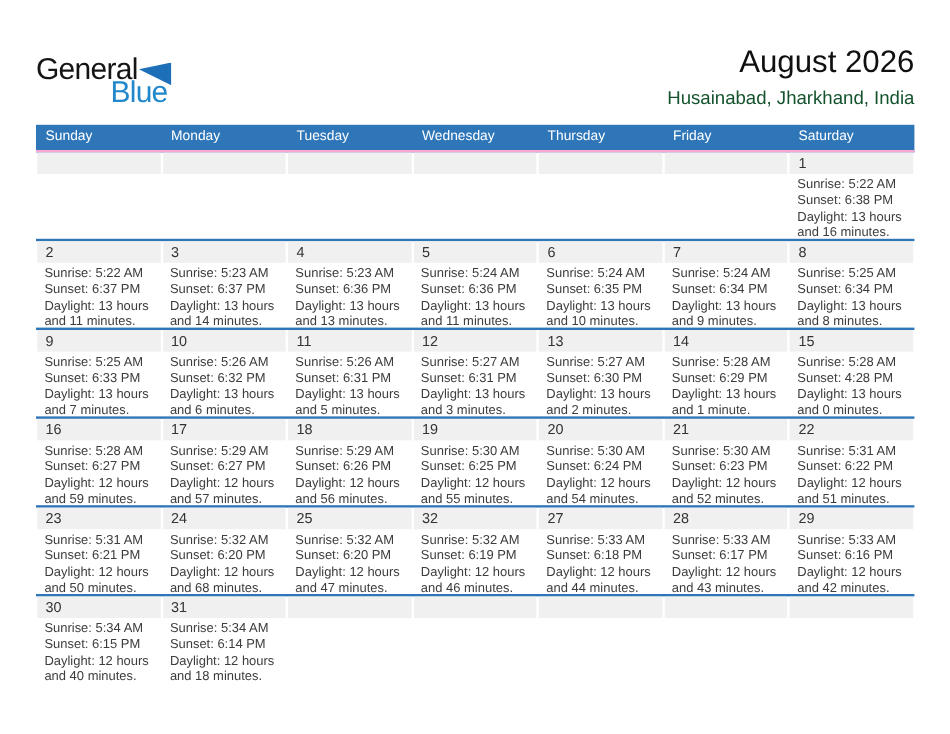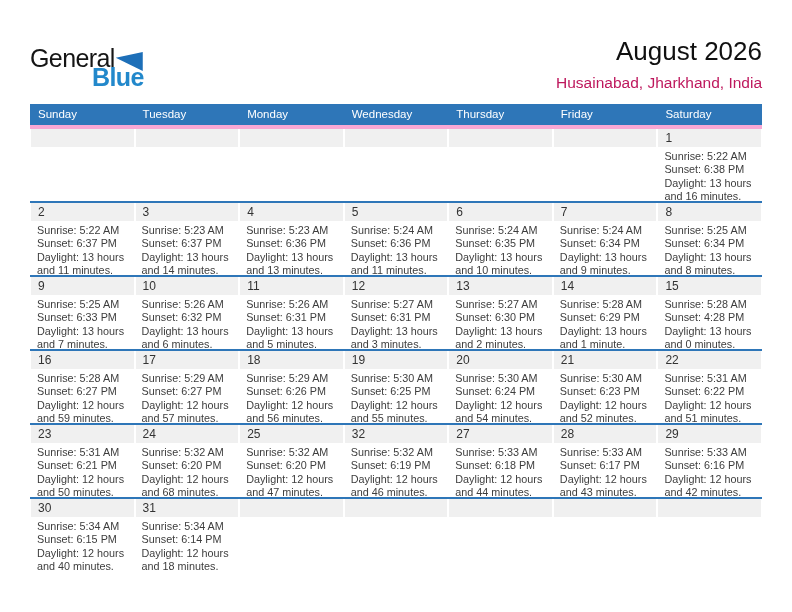--- a/index.html
+++ b/index.html
@@ -9,30 +9,30 @@
     font-family: "Liberation Sans", sans-serif;
     position: relative; overflow: hidden;
   }
   .page { position: absolute; left: 0; top: 0; width: 792px; height: 612px; background: #fff; }
 
   
   .logo { position: absolute; left: 30px; top: 46px; line-height: 1; }
   .logo-row1 { display: flex; align-items: flex-end; font-size: 25px; font-weight: 500; color: #151515; letter-spacing: -0.6px; }
   .logo-tri { display: inline-block; width: 27px; height: 19px; background: #1d6fb8; margin-left: 1px; margin-top: 1px;
     clip-path: polygon(0 30%, 100% 0, 100% 100%); }
-  .logo-row2 { font-size: 25px; font-weight: 700; color: #2288cb; letter-spacing: -0.6px; margin-top: -6px; padding-left: 62px; }
+  .logo-row2 { font-size: 25px; font-weight: 400; color: #2288cb; letter-spacing: -0.6px; margin-top: -6px; padding-left: 62px; }
 
   
   .title-block { position: absolute; right: 30px; top: 36px; text-align: right; }
   .month-title { font-size: 26px; font-weight: 400; color: #101010; }
-  .location { font-size: 15.5px; font-weight: 400; color: #be185d; margin-top: 7px; text-align: right; }
+  .location { font-size: 15.5px; font-weight: 400; color: #14532d; margin-top: 7px; text-align: right; }
 
   
   .calendar { position: absolute; left: 30px; top: 104px; width: 732px; }
-  .weekday-row { display: grid; grid-template-columns: repeat(7, 1fr); background: #2e76b8; border-bottom: 4px solid #f9a8d4; }
+  .weekday-row { display: grid; grid-template-columns: repeat(7, 1fr); background: #2e76b8; border-bottom: 2px solid #f9a8d4; }
   .weekday-cell { color: #ffffff; font-size: 11.5px; padding: 4px 0 5px 8px; }
 
   .week { display: grid; grid-template-columns: repeat(7, 1fr); height: 74px; border-top: 2px solid #2e76b8; }
   .week.first { border-top: none; height: 72px; }
   .cell { overflow: hidden; }
   .band { height: 18px; background: #f0f0f0; margin: 0 1px; padding: 2px 0 0 7px; font-size: 12px; color: #333333; }
   .details { padding: 3px 4px 0 7px; font-size: 10.8px; line-height: 13.3px; color: #3d3d3d; }
 </style>
 </head>
 <body>
@@ -48,22 +48,22 @@
   </div>
 
   <div class="title-block">
     <div class="month-title">August 2026</div>
     <div class="location">Husainabad, Jharkhand, India</div>
   </div>
 
   <div class="calendar">
     <div class="weekday-row">
         <div class="weekday-cell">Sunday</div>
+        <div class="weekday-cell">Monday</div>
         <div class="weekday-cell">Tuesday</div>
-        <div class="weekday-cell">Monday</div>
         <div class="weekday-cell">Wednesday</div>
         <div class="weekday-cell">Thursday</div>
         <div class="weekday-cell">Friday</div>
         <div class="weekday-cell">Saturday</div>
       </div>
     <div>
         <div class="week first">
           <div class="cell">
             <div class="band"></div>
           </div>

